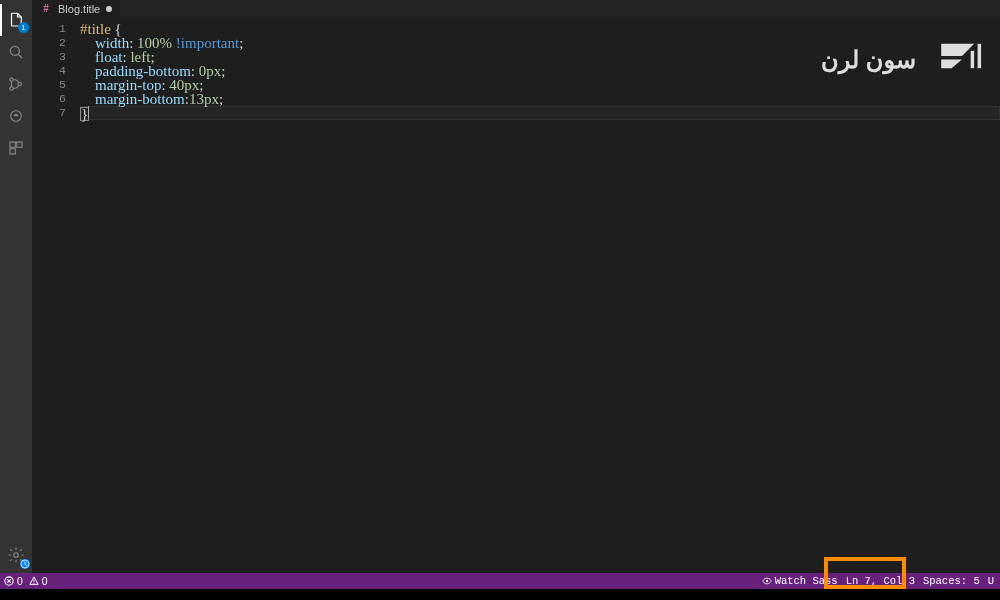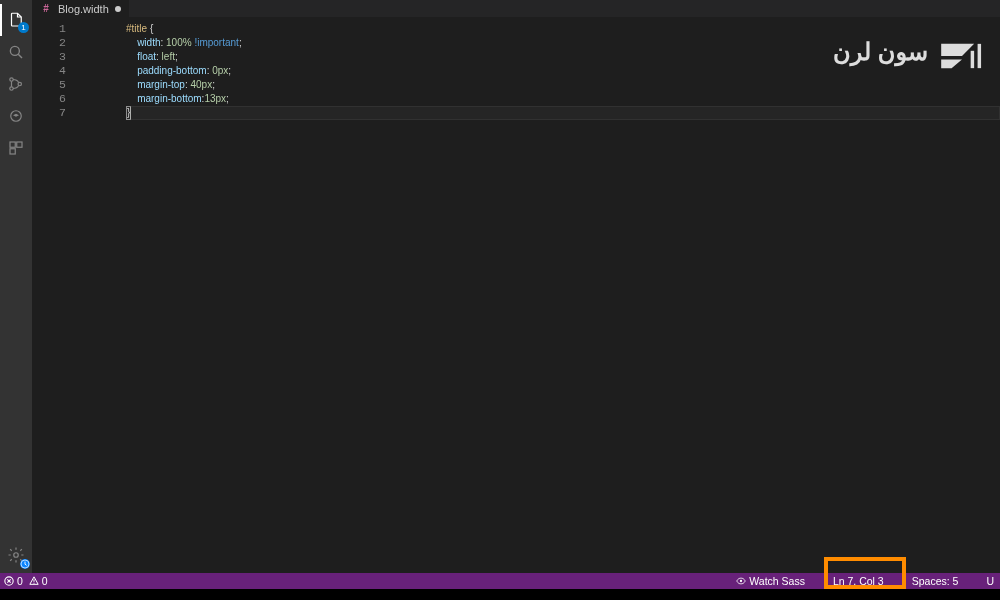--- a/index.html
+++ b/index.html
@@ -21,41 +21,41 @@
   .editor { flex: 1 1 auto; display: flex; flex-direction: column; min-width: 0; }
   .tabbar { height: 18px; background: #252526; display: flex; align-items: stretch; border-bottom: 1px solid #1e1e1e; }
   .tab { display: flex; align-items: center; gap: 6px; padding: 0 8px; background: #1e1e1e; color: #cccccc; font-size: 11px; border-right: 1px solid #252526; cursor: pointer; }
   .tab .file-icon { width: 12px; height: 12px; display: inline-flex; align-items: center; justify-content: center; }
   .tab .dirty { width: 6px; height: 6px; border-radius: 50%; background: #cccccc; }
   .filetype-scss { color: #cc6699; font-weight: bold; font-size: 10px; }
 
   .code-area { flex: 1 1 auto; display: flex; position: relative; background: #1e1e1e; overflow: hidden; }
   .gutter { width: 48px; background: #1e1e1e; color: #858585; font-family: Consolas, "Courier New", monospace; font-size: 11.5px; line-height: 14px; padding-top: 4px; text-align: right; padding-right: 14px; user-select: none; }
   .gutter .ln { height: 14px; }
-  .code { flex: 1 1 auto; font-family: Liberation Sans, sans-serif; font-size: 10px; line-height: 14px; color: #d4d4d4; padding-top: 4px; white-space: pre; position: relative; margin-left: 46px; }
+  .code { flex: 1 1 auto; font-family: Liberation Serif, serif; font-size: 15px; line-height: 14px; color: #d4d4d4; padding-top: 4px; white-space: pre; position: relative; }
   .code .row { height: 14px; position: relative; }
   .code .row.current-line { background: rgba(255,255,255,0.03); outline: 1px solid rgba(255,255,255,0.06); outline-offset: -1px; }
   .tok-sel { color: #d7ba7d; }
   .tok-brace { color: #d4d4d4; }
   .tok-prop { color: #9cdcfe; }
   .tok-num { color: #b5cea8; text-align: center; }
   .tok-imp { color: #569cd6; }
   .tok-punc { color: #d4d4d4; }
   .cursor { display: inline-block; width: 1px; height: 12px; background: #aeafad; vertical-align: text-top; margin-left: -1px; }
   .bracket-hl { border: 1px solid #888; display: inline-block; line-height: 12px; }
 
   
-  .logo-wm { position: absolute; top: 20px; right: 12px; color: #e8e8e8; opacity: 0.95; pointer-events: none; display: flex; align-items: flex-start; gap: 8px; }
+  .logo-wm { position: absolute; top: 20px; right: 12px; color: #e8e8e8; opacity: 0.95; pointer-events: none; display: flex; align-items: flex-end; gap: 20px; }
   .logo-wm .txt { font-size: 24px; font-weight: 800; letter-spacing: 1px; direction: rtl; font-family: Tahoma, Arial, sans-serif; }
   .logo-wm svg { width: 52px; height: 36px; }
 
   
   .statusbar { height: 16px; background: #68217a; color: #ffffff; font-size: 10.5px; display: flex; align-items: center; padding: 0 6px 0 4px; position: relative; }
   .statusbar .sb-left { display: flex; align-items: center; gap: 6px; }
-  .statusbar .sb-right { margin-left: auto; display: flex; align-items: flex-start; gap: 28px; }
+  .statusbar .sb-right { margin-left: auto; display: flex; align-items: flex-start; gap: 8px; font-family: Liberation Mono, monospace; }
   .statusbar .sb-item { display: flex; align-items: center; gap: 3px; cursor: pointer; white-space: nowrap; }
   .sb-icon { display: inline-flex; width: 10px; height: 10px; }
 
   .highlight-box { position: absolute; border: 4px solid #ff8c00; pointer-events: none; height: 32px; width: 82px; bottom: 0px; right: 94px; }
 
   
   .bottom-black { height: 11px; background: #000; width: 100%; }
 </style>
 </head>
 <body>
@@ -112,21 +112,21 @@
         </span>
       </div>
     </div>
 
     <div class="editor">
       <div class="tabbar">
         <div class="tab">
           <span class="file-icon">
               <span class="filetype-scss">#</span>
             </span>
-          <span>Blog.width</span>
+          <span>Blog.title</span>
           <span class="dirty"></span>
         </div>
       </div>
 
       <div class="code-area">
         <div class="gutter" id="gutter">
             <div class="ln">1</div>
             <div class="ln">2</div>
             <div class="ln">3</div>
             <div class="ln">4</div>

